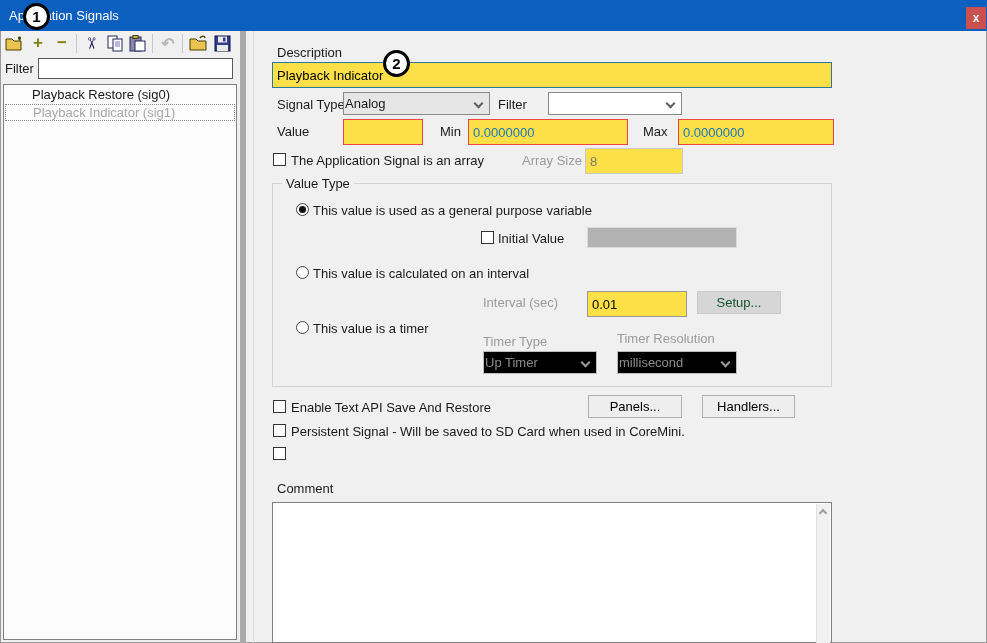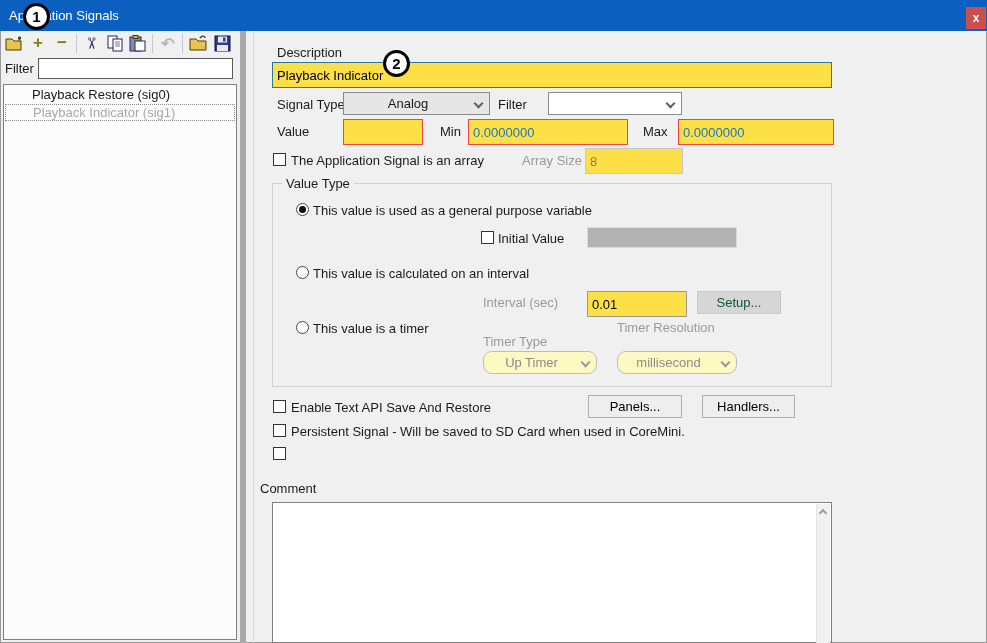--- a/index.html
+++ b/index.html
@@ -42,23 +42,23 @@
   
   .splitter { position:absolute; left:240px; top:31px; width:6px; height:612px; background:#a9a9a9; cursor:col-resize; }
   .splitline { position:absolute; left:253px; top:31px; width:1px; height:612px; background:#d9d9d9; }
 
   
   .lbl { position:absolute; white-space:nowrap; }
   .lbl.gray { color:#9a9a9a; }
   .tb { position:absolute; background:#fde047; border:1px solid #ef4444; font:inherit; padding:12px 4px; }
   .tb.blue { color:#1f76b5; }
   .tb.light { border-color:#c8c8c8; color:#7a7a7a; }
-  .dd { position:absolute; border:1px solid #8a8a8a; background:#e6e6e6; padding:3px 18px 0 1px; height:23px; cursor:pointer;text-align:center; }
+  .dd { position:absolute; border:1px solid #8a8a8a; background:#e6e6e6; padding:3px 18px 0 1px; height:23px; cursor:pointer; }
   .dd.white { background:#fff; }
-  .dd.disabled { background:#fef9c3; border-color:#bdbdbd; color:#8b8b8b; cursor:default;border-radius:9px; }
+  .dd.disabled { background:#000000; border-color:#bdbdbd; color:#8b8b8b; cursor:default; }
   .chev { position:absolute; right:7px; top:7px; width:7px; height:7px;
           border-right:2px solid #606060; border-bottom:2px solid #606060; transform:rotate(45deg); }
   .dd.disabled .chev { border-color:#999; }
 
   .cb { position:absolute; width:13px; height:13px; background:#fff; border:1px solid #333; cursor:pointer; }
   .radio { position:absolute; width:13px; height:13px; border-radius:50%; background:#fff; border:1px solid #444; cursor:pointer; }
   .radio.on::after { content:""; position:absolute; left:2px; top:2px; width:7px; height:7px; border-radius:50%; background:#111; }
 
   .groupbox { position:absolute; left:272px; top:183px; width:560px; height:204px; border:1px solid #d2d2d2; }
   .group-label { position:absolute; left:282px; top:176px; background:#f0f0f0; padding:0 4px; }
@@ -202,41 +202,41 @@
   <div class="lbl" style="left:313px; top:266px">This value is calculated on an interval</div>
 
   <div class="lbl gray" style="left:483px; top:295px">Interval (sec)</div>
   <input class="tb" style="left: 587px; top: 291px; width: 100px; height: 23px; border-color: rgb(153, 153, 153);" value="0.01">
   <button class="btn disabled" style="left:697px; top:291px; width:84px; height:23px">Setup...</button>
 
   <div class="radio" style="left:296px; top:321px"></div>
   <div class="lbl" style="left:313px; top:321px">This value is a timer</div>
 
   <div class="lbl gray" style="left:483px; top:334px">Timer Type</div>
-  <div class="lbl gray" style="left:617px; top:320px">Timer Resolution</div>
+  <div class="lbl gray" style="left:617px; top:331px">Timer Resolution</div>
   <div class="dd disabled" style="left:483px; top:351px; width:114px">
     <span>Up Timer</span>
     <span class="chev"></span>
   </div>
   <div class="dd disabled" style="left:617px; top:351px; width:120px">
     <span>millisecond</span>
     <span class="chev"></span>
   </div>
 
   <div class="cb" style="left:273px; top:400px"></div>
   <div class="lbl" style="left:291px; top:400px">Enable Text API Save And Restore</div>
   <button class="btn" style="left:588px; top:395px; width:94px; height:23px">Panels...</button>
   <button class="btn" style="left:702px; top:395px; width:93px; height:23px">Handlers...</button>
 
   <div class="cb" style="left:273px; top:424px"></div>
   <div class="lbl" style="left:291px; top:424px">Persistent Signal - Will be saved to SD Card when used in CoreMini.</div>
 
   <div class="cb" style="left:273px; top:447px"></div>
 
-  <div class="lbl" style="left:260px; top:481px">Comment</div>
+  <div class="lbl" style="left:277px; top:481px">Comment</div>
   <div class="comment-box">
     <span></span>
     <div class="vscroll">
       <div class="up"></div>
     </div>
   </div>
 
 </div>
 
 </body></html>

